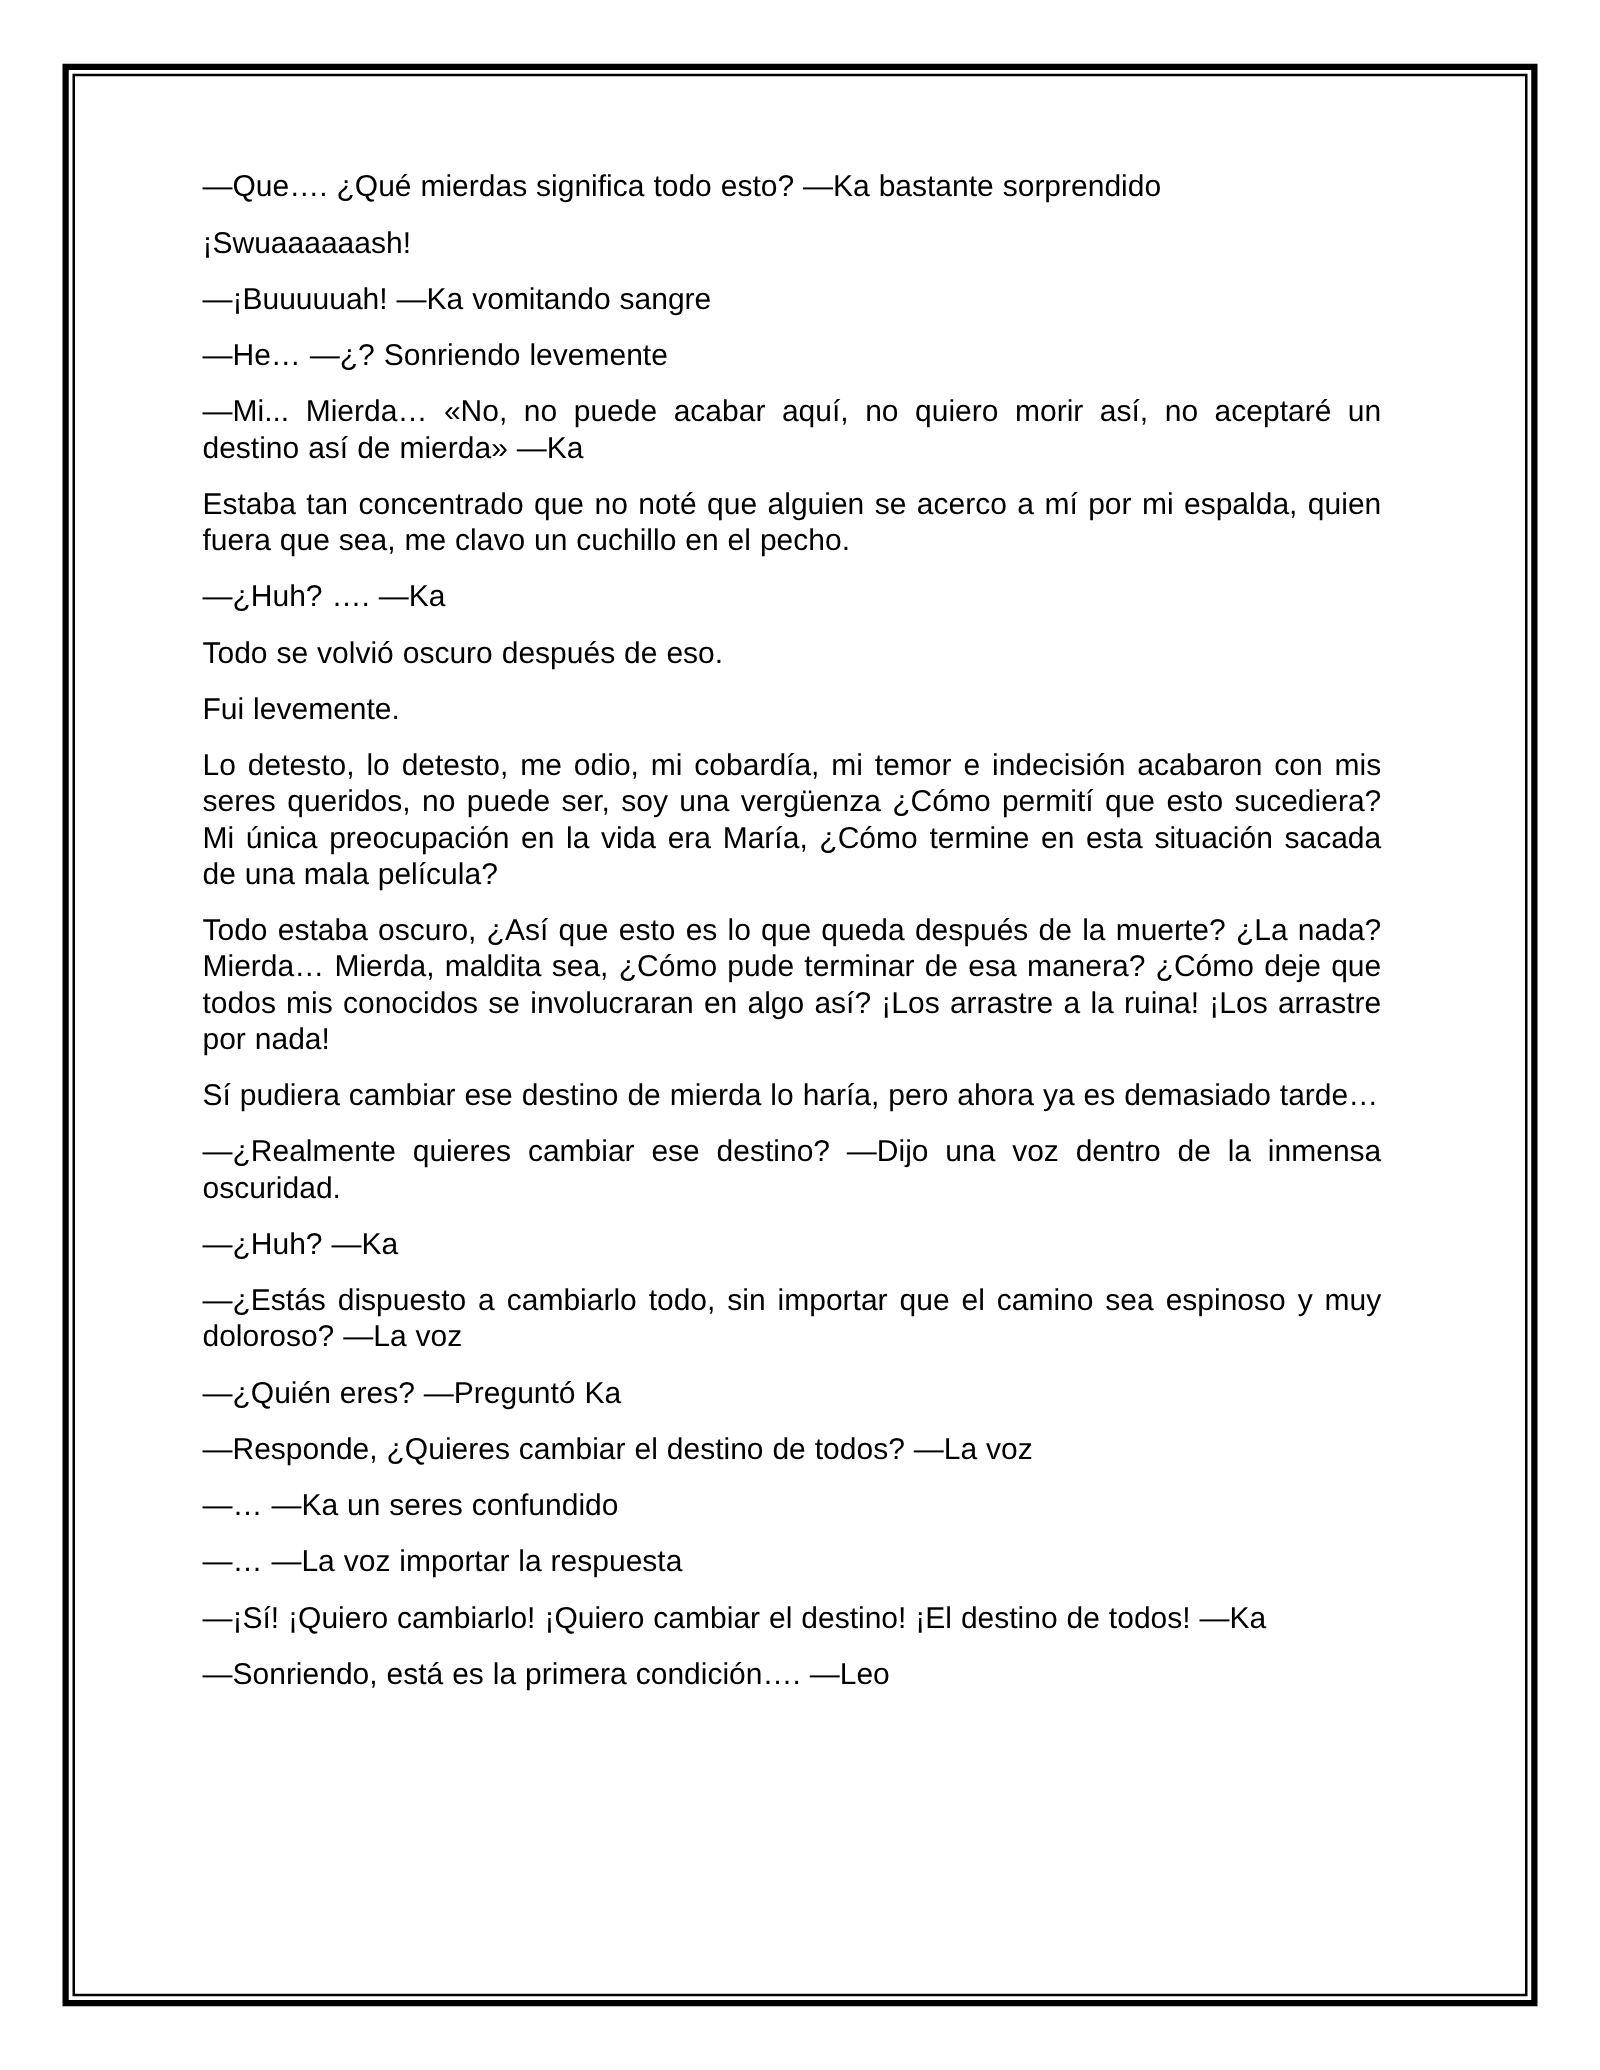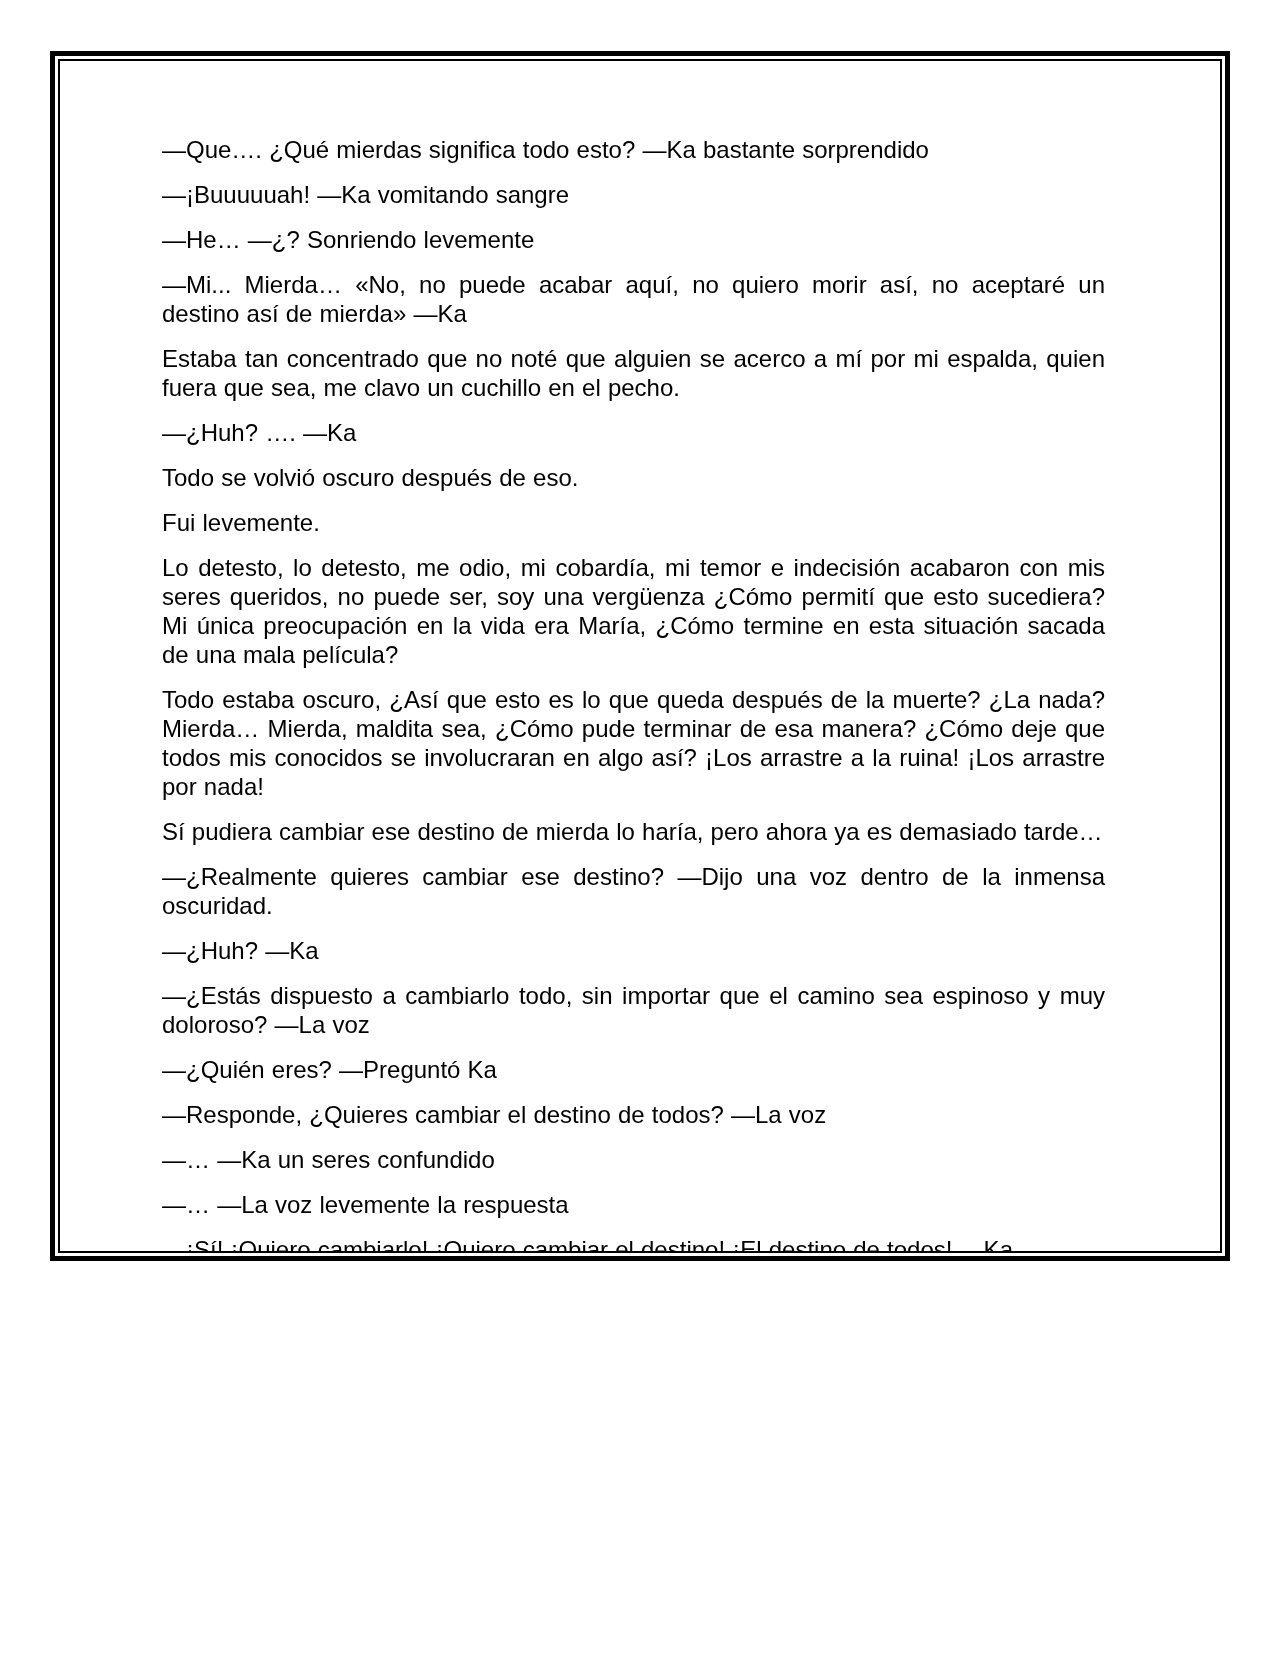--- a/index.html
+++ b/index.html
@@ -12,21 +12,21 @@
     background: #ffffff;
     position: relative;
     font-family: "Liberation Sans", "DejaVu Sans", sans-serif;
     color: #000000;
   }
   .page-frame {
     position: absolute;
     left: 50px;
     top: 51px;
     width: 1180px;
-    height: 1210px;
+    height: 1554px;
     box-sizing: border-box;
     border: 5px solid #000000;
     background: #ffffff;
   }
   .frame-inner {
     position: absolute;
     left: 3px;
     top: 3px;
     right: 3px;
     bottom: 3px;
@@ -51,34 +51,35 @@
     word-spacing: 0.02em;
   }
 </style>
 </head>
 <body>
 
 <div class="page-frame">
   <div class="frame-inner">
     <div class="doc-content">
       <p class="para">—Que…. ¿Qué mierdas significa todo esto? —Ka bastante sorprendido</p>
+      <p class="para">¡Swuaaaaaash!</p>
       <p class="para">—¡Buuuuuah! —Ka vomitando sangre</p>
       <p class="para">—He… —¿? Sonriendo levemente</p>
       <p class="para">—Mi... Mierda… «No, no puede acabar aquí, no quiero morir así, no aceptaré un destino así de mierda» —Ka</p>
       <p class="para">Estaba tan concentrado que no noté que alguien se acerco a mí por mi espalda, quien fuera que sea, me clavo un cuchillo en el pecho.</p>
       <p class="para">—¿Huh? …. —Ka</p>
       <p class="para">Todo se volvió oscuro después de eso.</p>
       <p class="para">Fui levemente.</p>
       <p class="para">Lo detesto, lo detesto, me odio, mi cobardía, mi temor e indecisión acabaron con mis seres queridos, no puede ser, soy una vergüenza ¿Cómo permití que esto sucediera? Mi única preocupación en la vida era María, ¿Cómo termine en esta situación sacada de una mala película?</p>
       <p class="para">Todo estaba oscuro, ¿Así que esto es lo que queda después de la muerte? ¿La nada? Mierda… Mierda, maldita sea, ¿Cómo pude terminar de esa manera? ¿Cómo deje que todos mis conocidos se involucraran en algo así? ¡Los arrastre a la ruina! ¡Los arrastre por nada!</p>
       <p class="para">Sí pudiera cambiar ese destino de mierda lo haría, pero ahora ya es demasiado tarde…</p>
       <p class="para">—¿Realmente quieres cambiar ese destino? —Dijo una voz dentro de la inmensa oscuridad.</p>
       <p class="para">—¿Huh? —Ka</p>
       <p class="para">—¿Estás dispuesto a cambiarlo todo, sin importar que el camino sea espinoso y muy doloroso? —La voz</p>
       <p class="para">—¿Quién eres? —Preguntó Ka</p>
       <p class="para">—Responde, ¿Quieres cambiar el destino de todos? —La voz</p>
       <p class="para">—… —Ka un seres confundido</p>
-      <p class="para">—… —La voz levemente la respuesta</p>
+      <p class="para">—… —La voz importar la respuesta</p>
       <p class="para">—¡Sí! ¡Quiero cambiarlo! ¡Quiero cambiar el destino! ¡El destino de todos! —Ka</p>
       <p class="para">—Sonriendo, está es la primera condición…. —Leo</p>
     </div>
   </div>
 </div>
 
 </body></html>

